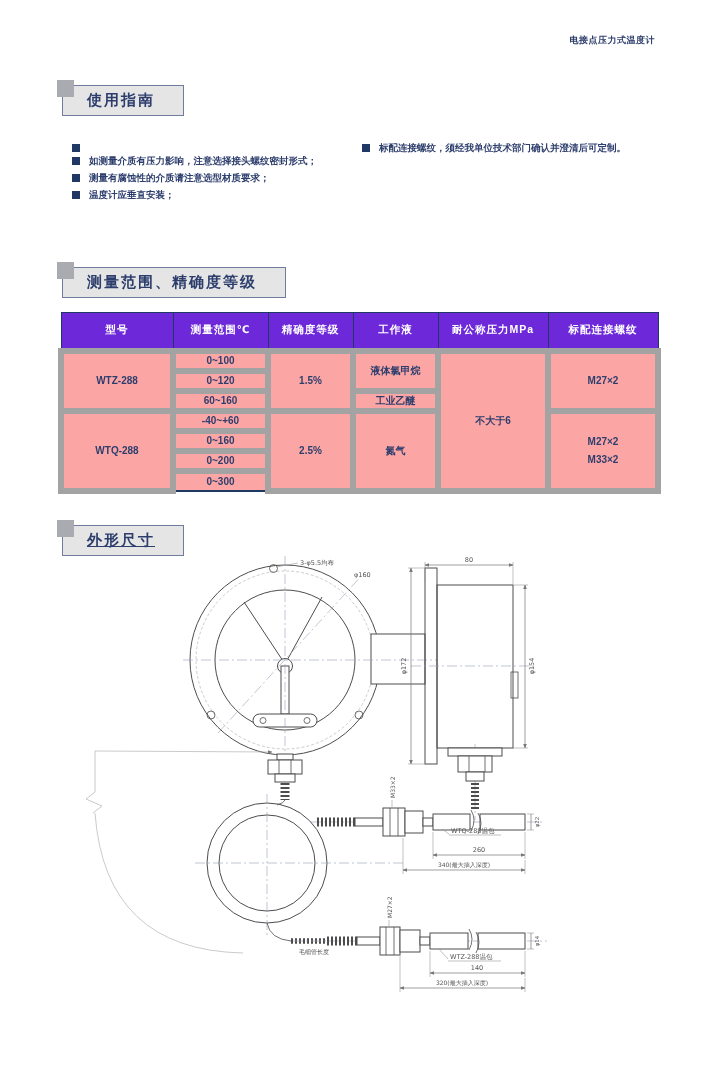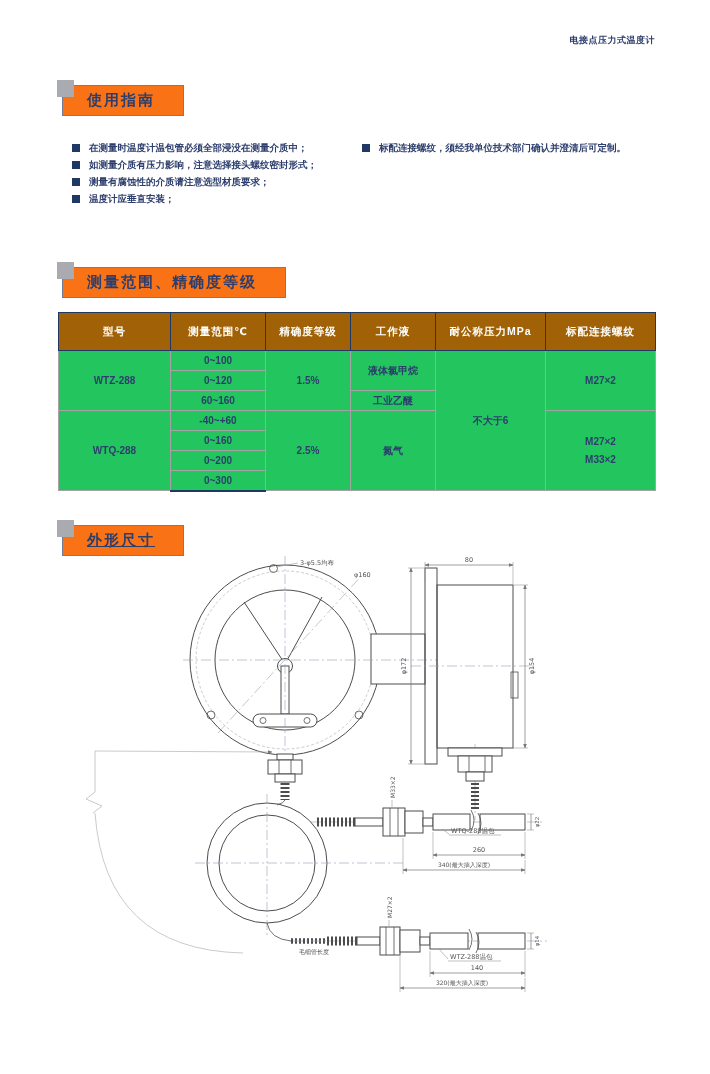--- a/index.html
+++ b/index.html
@@ -9,21 +9,21 @@
     font-family:"Liberation Sans","DejaVu Sans",sans-serif;
     color:#2d3e6d;
   }
   .hdr-right {
     position:absolute; top:34px; right:55px;
     font-size:9px; font-weight:bold; color:#2d3e6d; letter-spacing:0.5px;
   }
   
   .title-box {
     position:absolute; display:inline-block;
-    border:1px solid #707c9e; background:#f97316;
+    border:1px solid #707c9e; background:#e5e5e5;
     padding:5px 28px 5px 24px;
     font-size:15px; font-weight:bold; color:#2d3e6d; letter-spacing:2px;
   }
   .title-box .corner {
     position:absolute; left:-6px; top:-6px; width:17px; height:17px;
     background:#a9abb0;
   }
   
   .bullets {
     position:absolute; left:72px; top:139px; width:582px;
@@ -38,25 +38,25 @@
   .bullet .sq {
     flex:none; width:8px; height:8px; background:#203864; margin:5px 9px 0 0;
   }
   
   .spec-table-wrap { position:absolute; left:58px; top:312px; }
   table.spec {
     border-collapse:collapse; table-layout:fixed; width:597px;
     font-size:10px; color:#2d3e6d; text-align:center;
   }
   table.spec th {
-    background:#a16207; color:#ffffff; font-size:10.5px; font-weight:bold;
+    background:#6d28d9; color:#ffffff; font-size:10.5px; font-weight:bold;
     height:38px; border:1px solid #203864; letter-spacing:1px;
   }
   table.spec td {
-    border:1px solid #a3a3a3; height:20px; font-weight:bold; background:#22c55e;
+    border:6px solid #a3a3a3; height:20px; font-weight:bold; background:#fca5a5;
   }
   table.spec tr:last-child td { border-bottom:2px solid #203864; }
   .two-line { line-height:18px; }
   
   .drawing-wrap { position:absolute; left:55px; top:552px; }
   svg text { font-family:"DejaVu Sans",sans-serif; fill:#555; }
   .ln { stroke:#4d4d4d; stroke-width:1; fill:none; }
   .ln2 { stroke:#4d4d4d; stroke-width:0.8; fill:none; }
   .lnw { stroke:#4d4d4d; stroke-width:1; fill:#fff; }
   .cl { stroke:#99a0b5; stroke-width:0.6; stroke-dasharray:10 3 2 3; fill:none; }
@@ -72,21 +72,20 @@
 
 <div class="title-box" style="left:62px; top:85px;">
   <span class="corner"></span>
   <span>使用指南</span>
 </div>
 
 <div class="bullets">
   <div class="bullet-col-left">
     <div class="bullet">
       <span class="sq"></span>
-      <span>在测量时温度计温包管必须全部浸没在测量介质中；</span>
     </div>
     <div class="bullet">
       <span class="sq"></span>
       <span>如测量介质有压力影响，注意选择接头螺纹密封形式；</span>
     </div>
     <div class="bullet">
       <span class="sq"></span>
       <span>测量有腐蚀性的介质请注意选型材质要求；</span>
     </div>
     <div class="bullet">

